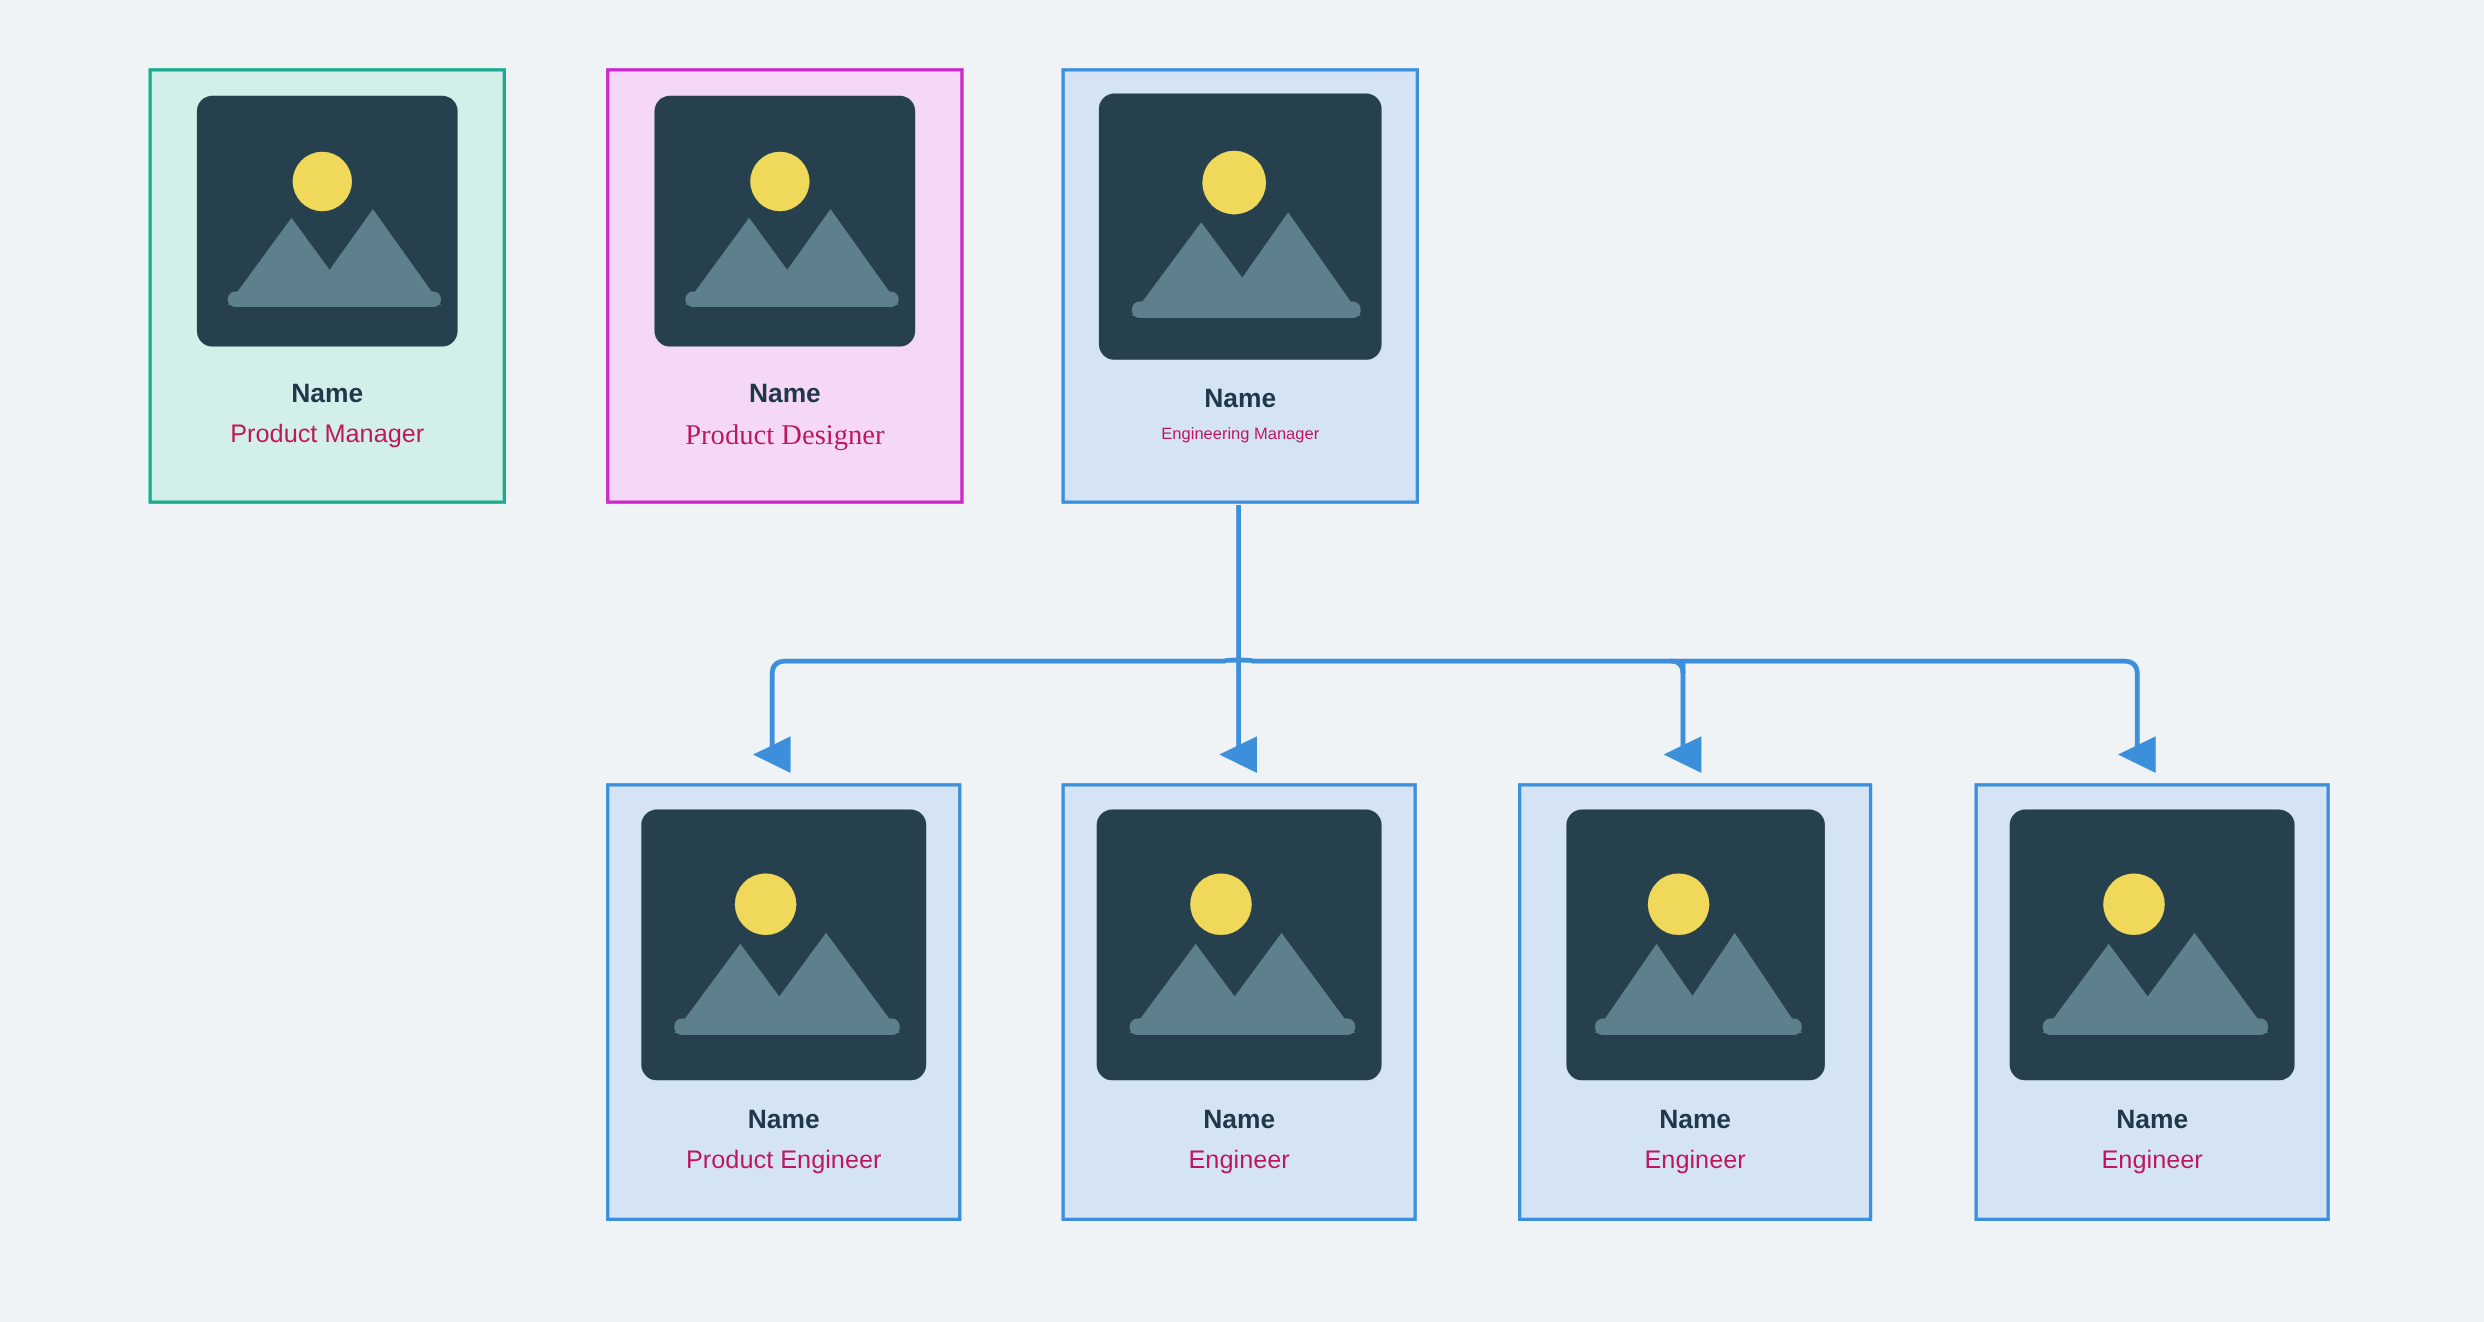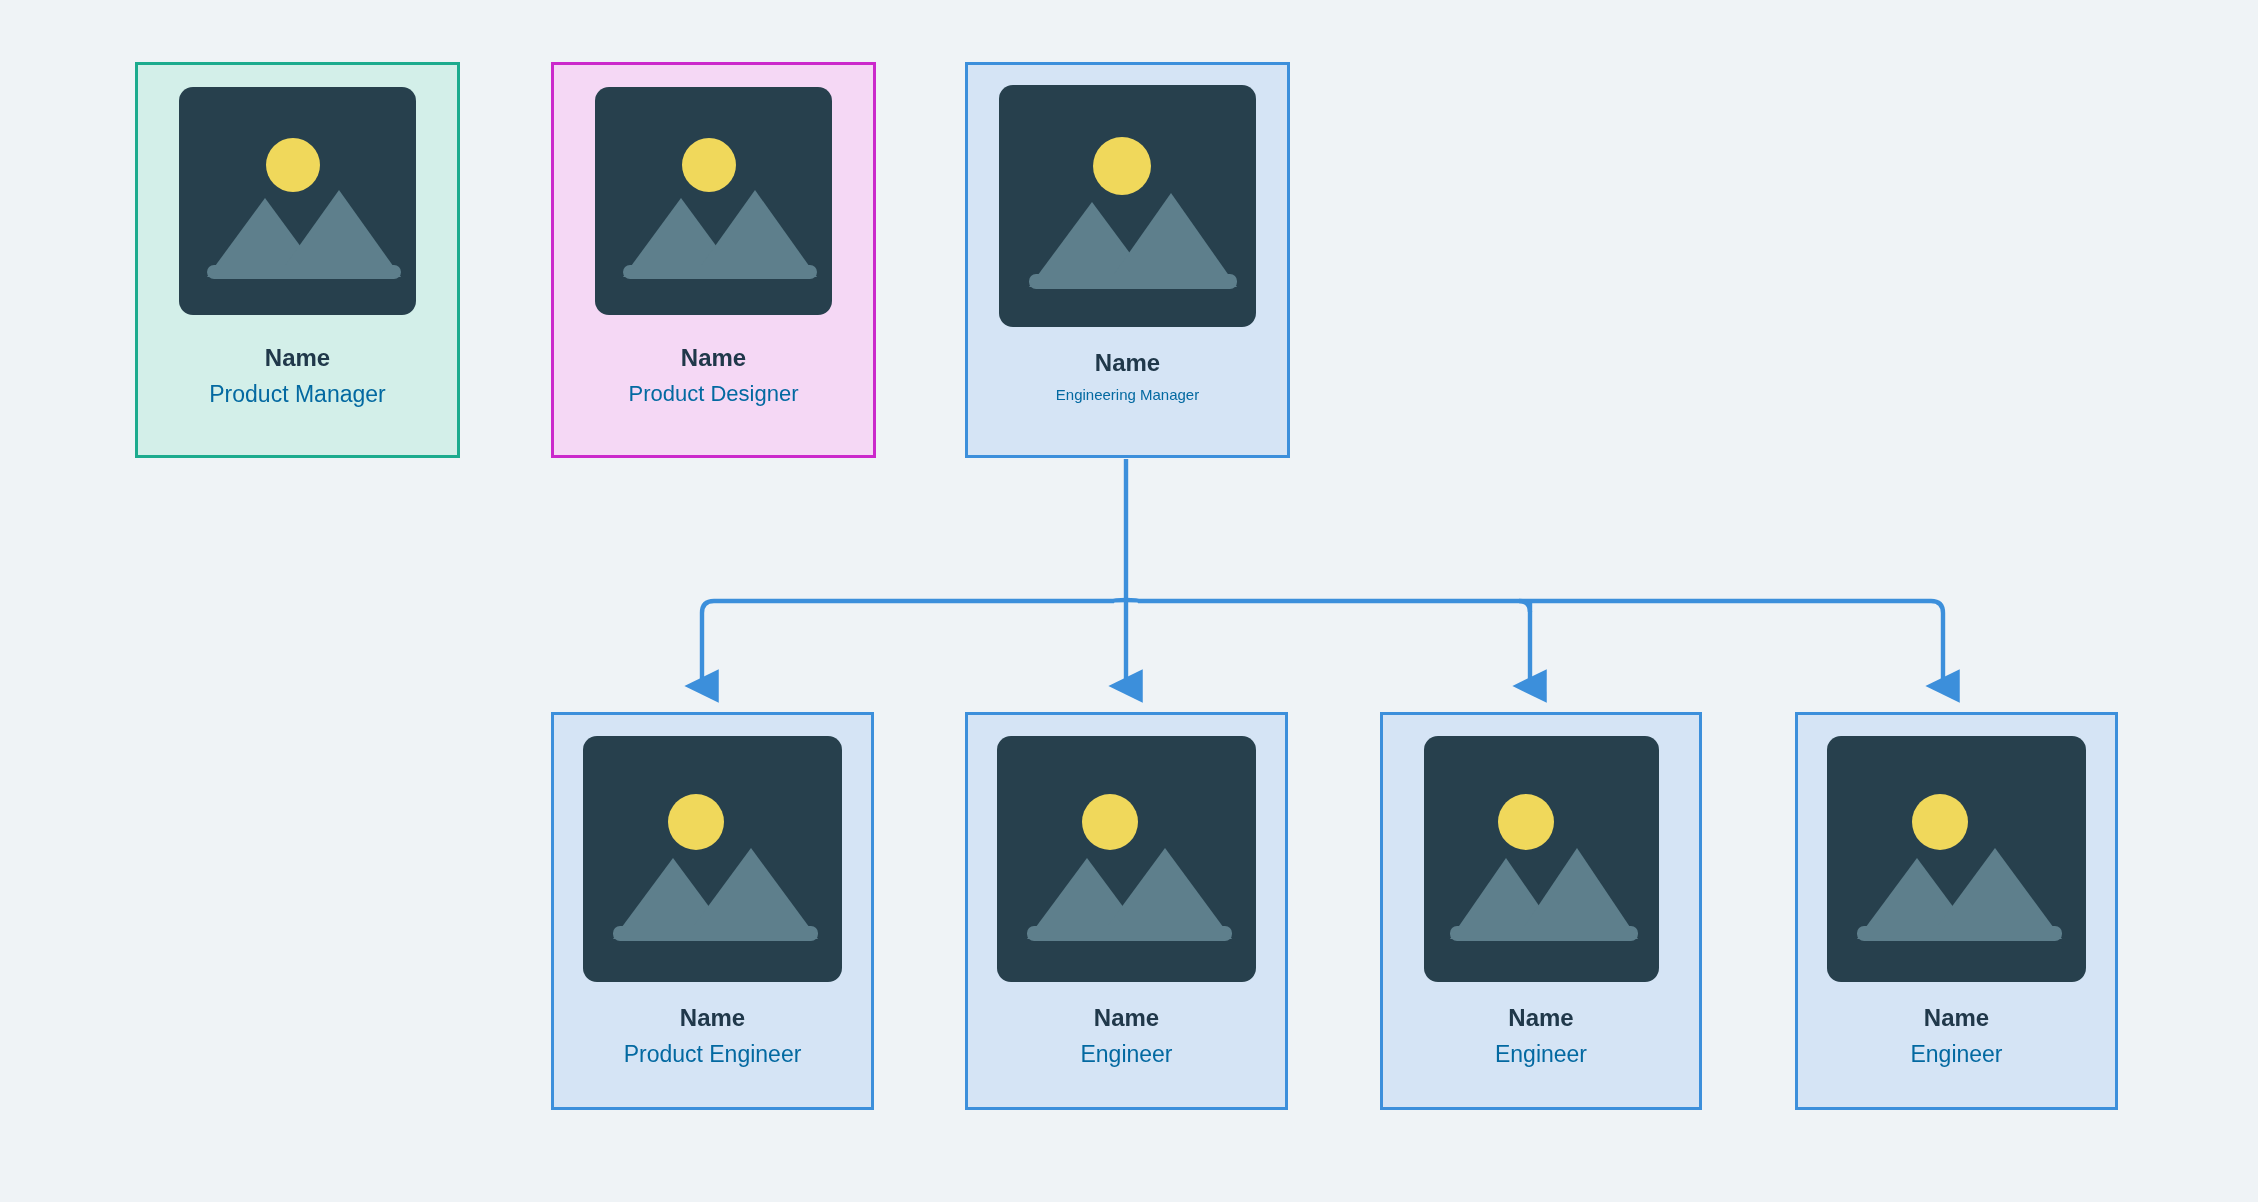--- a/index.html
+++ b/index.html
@@ -52,21 +52,21 @@
     height: 100%;
   }
   .card-name {
     font-weight: bold;
     color: #20384a;
     text-align: center;
     line-height: 1.1;
     white-space: nowrap;
   }
   .card-role {
-    color: #0369a1;
+    color: #be185d;
     line-height: 1.1;
     white-space: nowrap;
   }
 </style>
 </head>
 <body>
 
 <div id="stage">
 
   <svg id="connectors" viewBox="0 0 2258 1202" width="2258" height="1202">
@@ -109,21 +109,21 @@
               background:#F5D8F5; border:3px solid #CB29CB;">
     <div class="card-photo" style="width:237px; height:228px; margin-top:22px;">
       <svg viewBox="0 0 237 228" preserveAspectRatio="none">
         <circle cx="114" cy="78" r="27" fill="#F0D85B"></circle>
         <path d="M28,190 L86,111 L144,190 Z" fill="#5E7F8C"></path>
         <path d="M98,190 L160,103 L222,190 Z" fill="#5E7F8C"></path>
         <rect x="28" y="178" width="194" height="14" rx="7" fill="#5E7F8C"></rect>
       </svg>
     </div>
     <div class="card-name" style="margin-top:30px; font-size:24px;">Name</div>
-    <div class="card-role" style="margin-top:11px; font-size:22px;">Product Designer</div>
+    <div class="card-role" style="margin-top:11px; font-size:26px;font-family:Liberation Serif, serif;">Product Designer</div>
   </div>
 
   <div class="card" style="left:965px; top:62px; width:325px; height:396px;
               background:#D5E4F5; border:3px solid #3C8FDB;">
     <div class="card-photo" style="width:257px; height:242px; margin-top:20px;">
       <svg viewBox="0 0 257 242" preserveAspectRatio="none">
         <circle cx="123" cy="81" r="29" fill="#F0D85B"></circle>
         <path d="M30,202 L93,117 L156,202 Z" fill="#5E7F8C"></path>
         <path d="M106,202 L172,108 L238,202 Z" fill="#5E7F8C"></path>
         <rect x="30" y="189" width="208" height="15" rx="7" fill="#5E7F8C"></rect>

